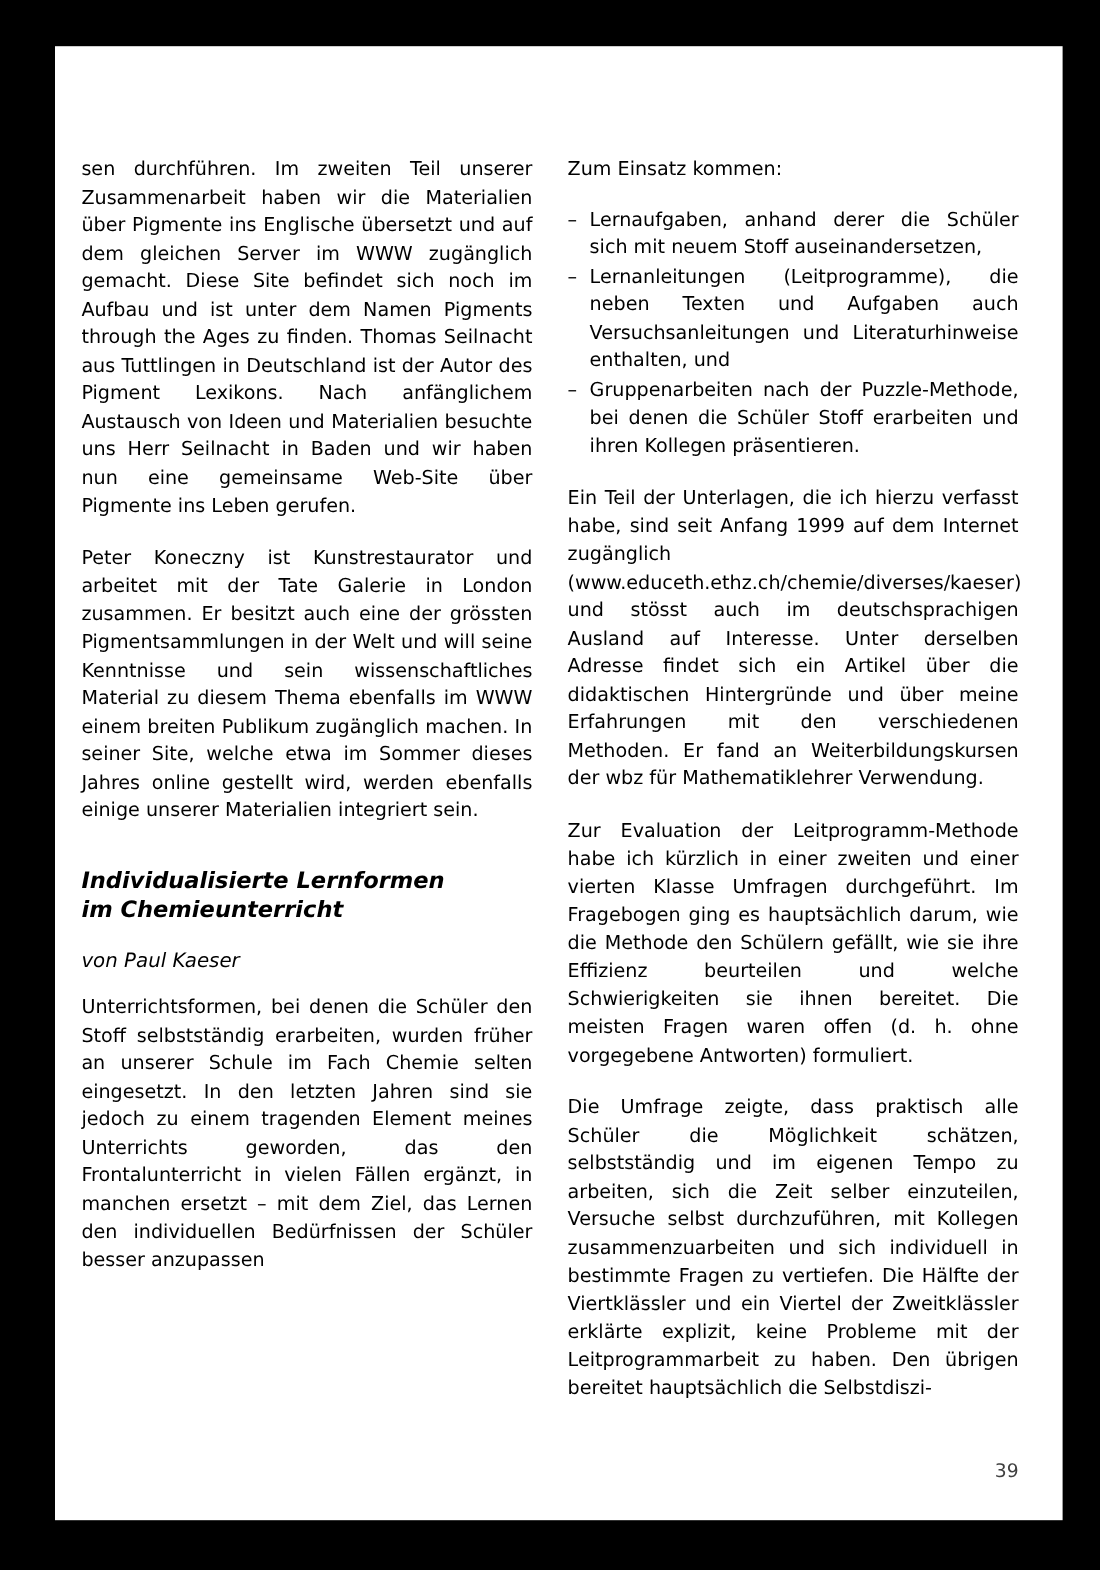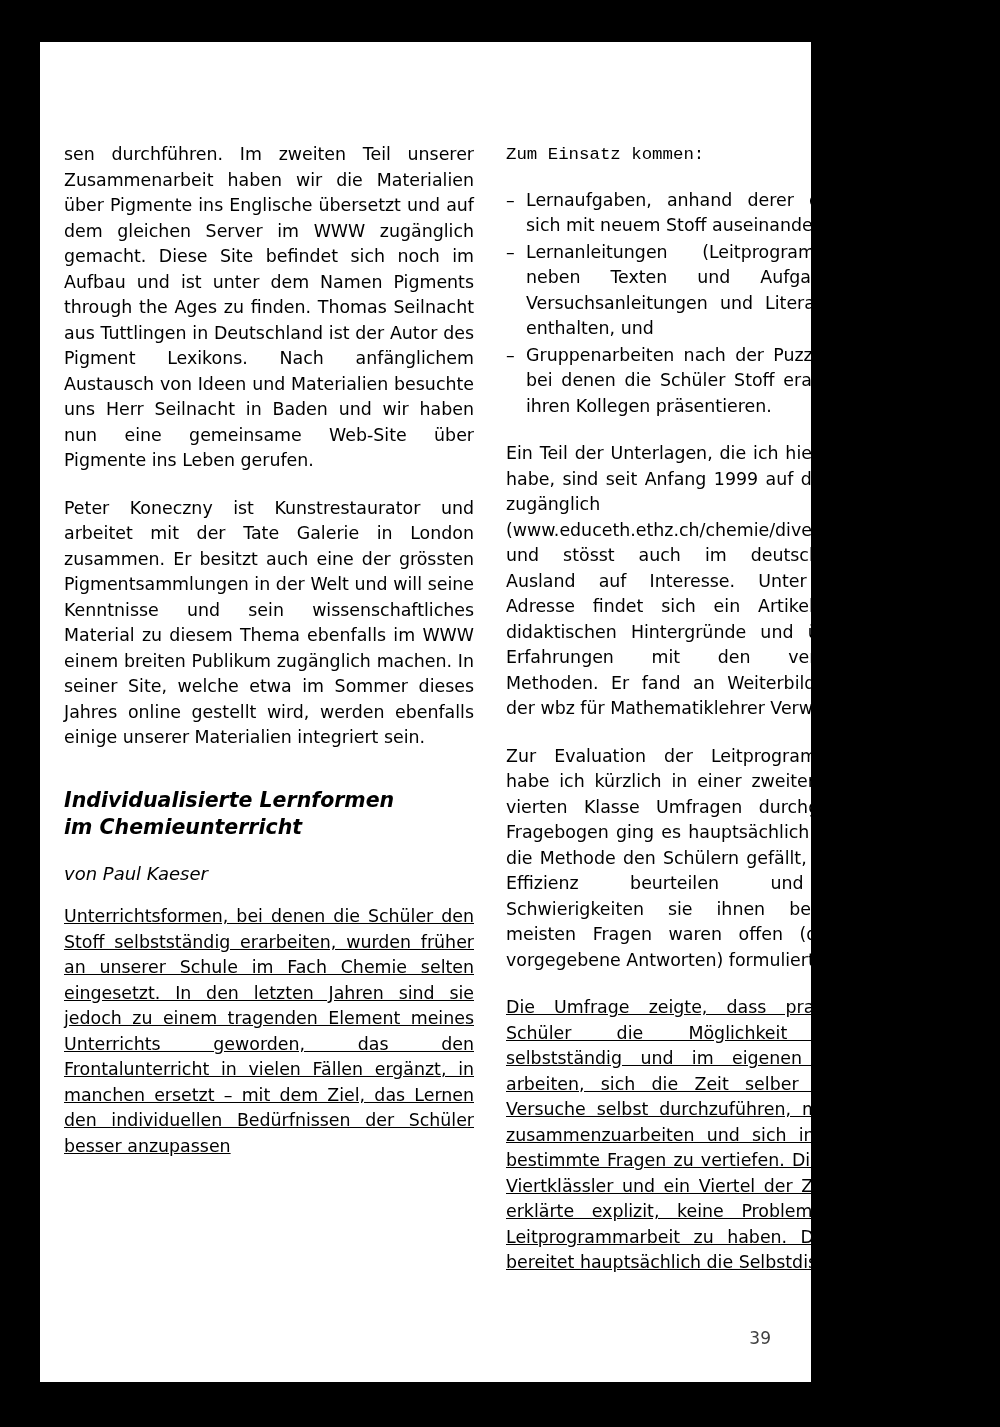--- a/index.html
+++ b/index.html
@@ -8,23 +8,23 @@
     background: #000000;
   }
   body {
     width: 1000px;
     height: 1427px;
     position: relative;
     font-family: "Liberation Sans", sans-serif;
   }
   .page {
     position: absolute;
-    left: 40px;
+    left: 50px;
     top: 42px;
-    width: 771px;
+    width: 916px;
     height: 1340px;
     background: #ffffff;
   }
   .content {
     position: absolute;
     left: 24px;
     top: 100px;
     width: 852px;
     display: flex;
     gap: 32px;
@@ -37,21 +37,20 @@
     font-family: "DejaVu Sans", sans-serif;
     font-size: 17.4px;
     line-height: 1.465;
     color: #000000;
     text-align: justify;
     text-justify: inter-word;
     hyphens: manual;
   }
   p.last {
     margin-bottom: 0;
-    text-decoration: underline;
   }
   .heading {
     font-family: "DejaVu Sans", sans-serif;
     font-weight: bold;
     font-style: italic;
     font-size: 20.5px;
     line-height: 1.33;
     color: #000000;
     margin: 36px 0 20px 0;
     text-align: left;
@@ -80,21 +79,20 @@
     position: relative;
     margin-bottom: 1px;
   }
   ul.dashlist li .dash {
     position: absolute;
     left: 0;
     top: 0;
   }
   .intro-line {
     margin-bottom: 20px;
-    font-family: Liberation Mono, monospace;
   }
   .page-number {
     position: absolute;
     right: 40px;
     bottom: 34px;
     font-family: "DejaVu Sans", sans-serif;
     font-size: 17px;
     color: #404040;
   }
 </style>

